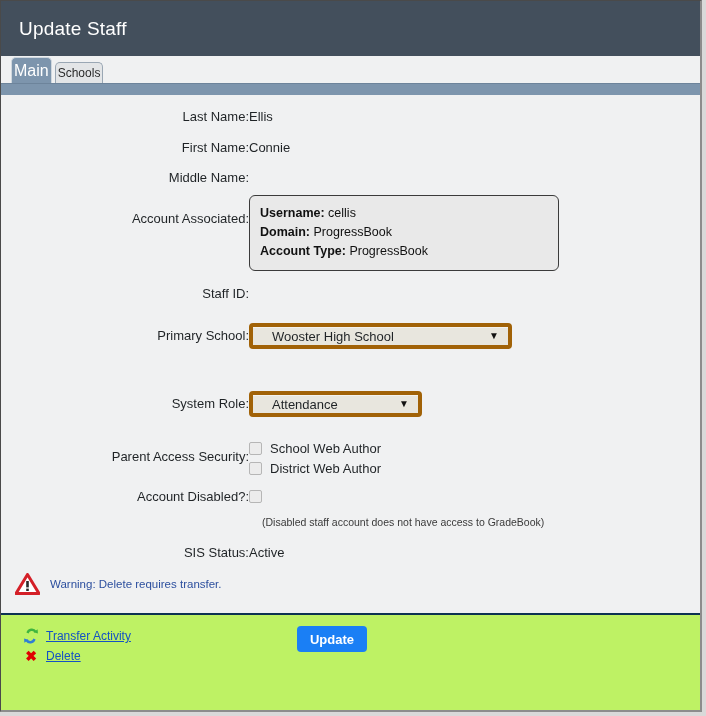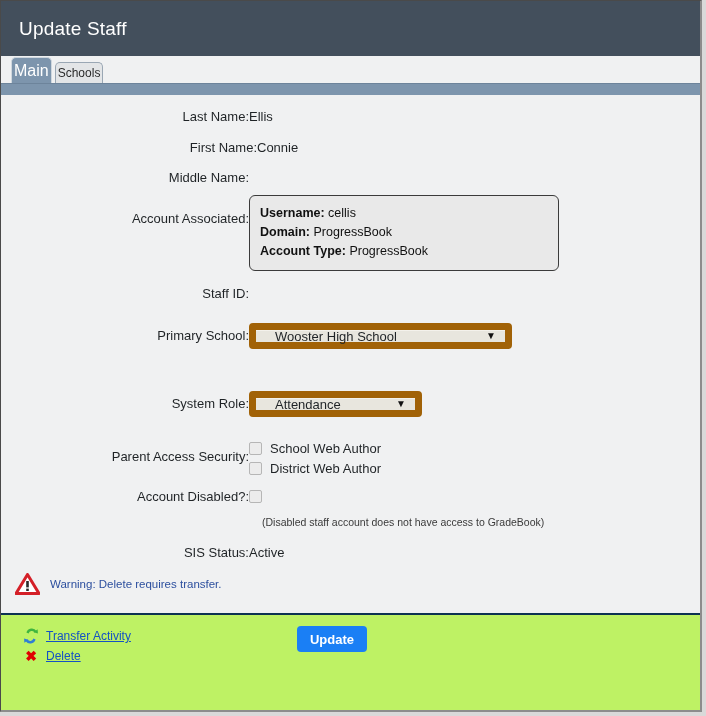--- a/index.html
+++ b/index.html
@@ -133,21 +133,21 @@
     line-height: 19px;
   }
   .account-box b {
     font-weight: bold;
   }
 
   
   .select {
     position: relative;
     background: #e8e6de;
-    border: 7px solid #a16207;
+    border: 4px solid #a16207;
     border-radius: 4px;
     box-sizing: border-box;
     height: 26px;
     display: flex;
     align-items: center;
     font-size: 13px;
     color: #1f2326;
     padding-left: 19px;
     padding-right: 26px;
     cursor: pointer;
@@ -285,21 +285,21 @@
   </div>
   <div class="tabbar-underline"></div>
 
   <div class="form-body">
 
     <div class="row" style="left:0; top:14px;">
       <div class="lbl">Last Name:</div>
       <div class="val">Ellis</div>
     </div>
 
-    <div class="row" style="left:8px; top:45px;">
+    <div class="row" style="left:0; top:45px;">
       <div class="lbl">First Name:</div>
       <div class="val">Connie</div>
     </div>
 
     <div class="row" style="left:0; top:75px;">
       <div class="lbl">Middle Name:</div>
       <div class="val"></div>
     </div>
 
     <div class="row" style="left:0; top:100px;">

